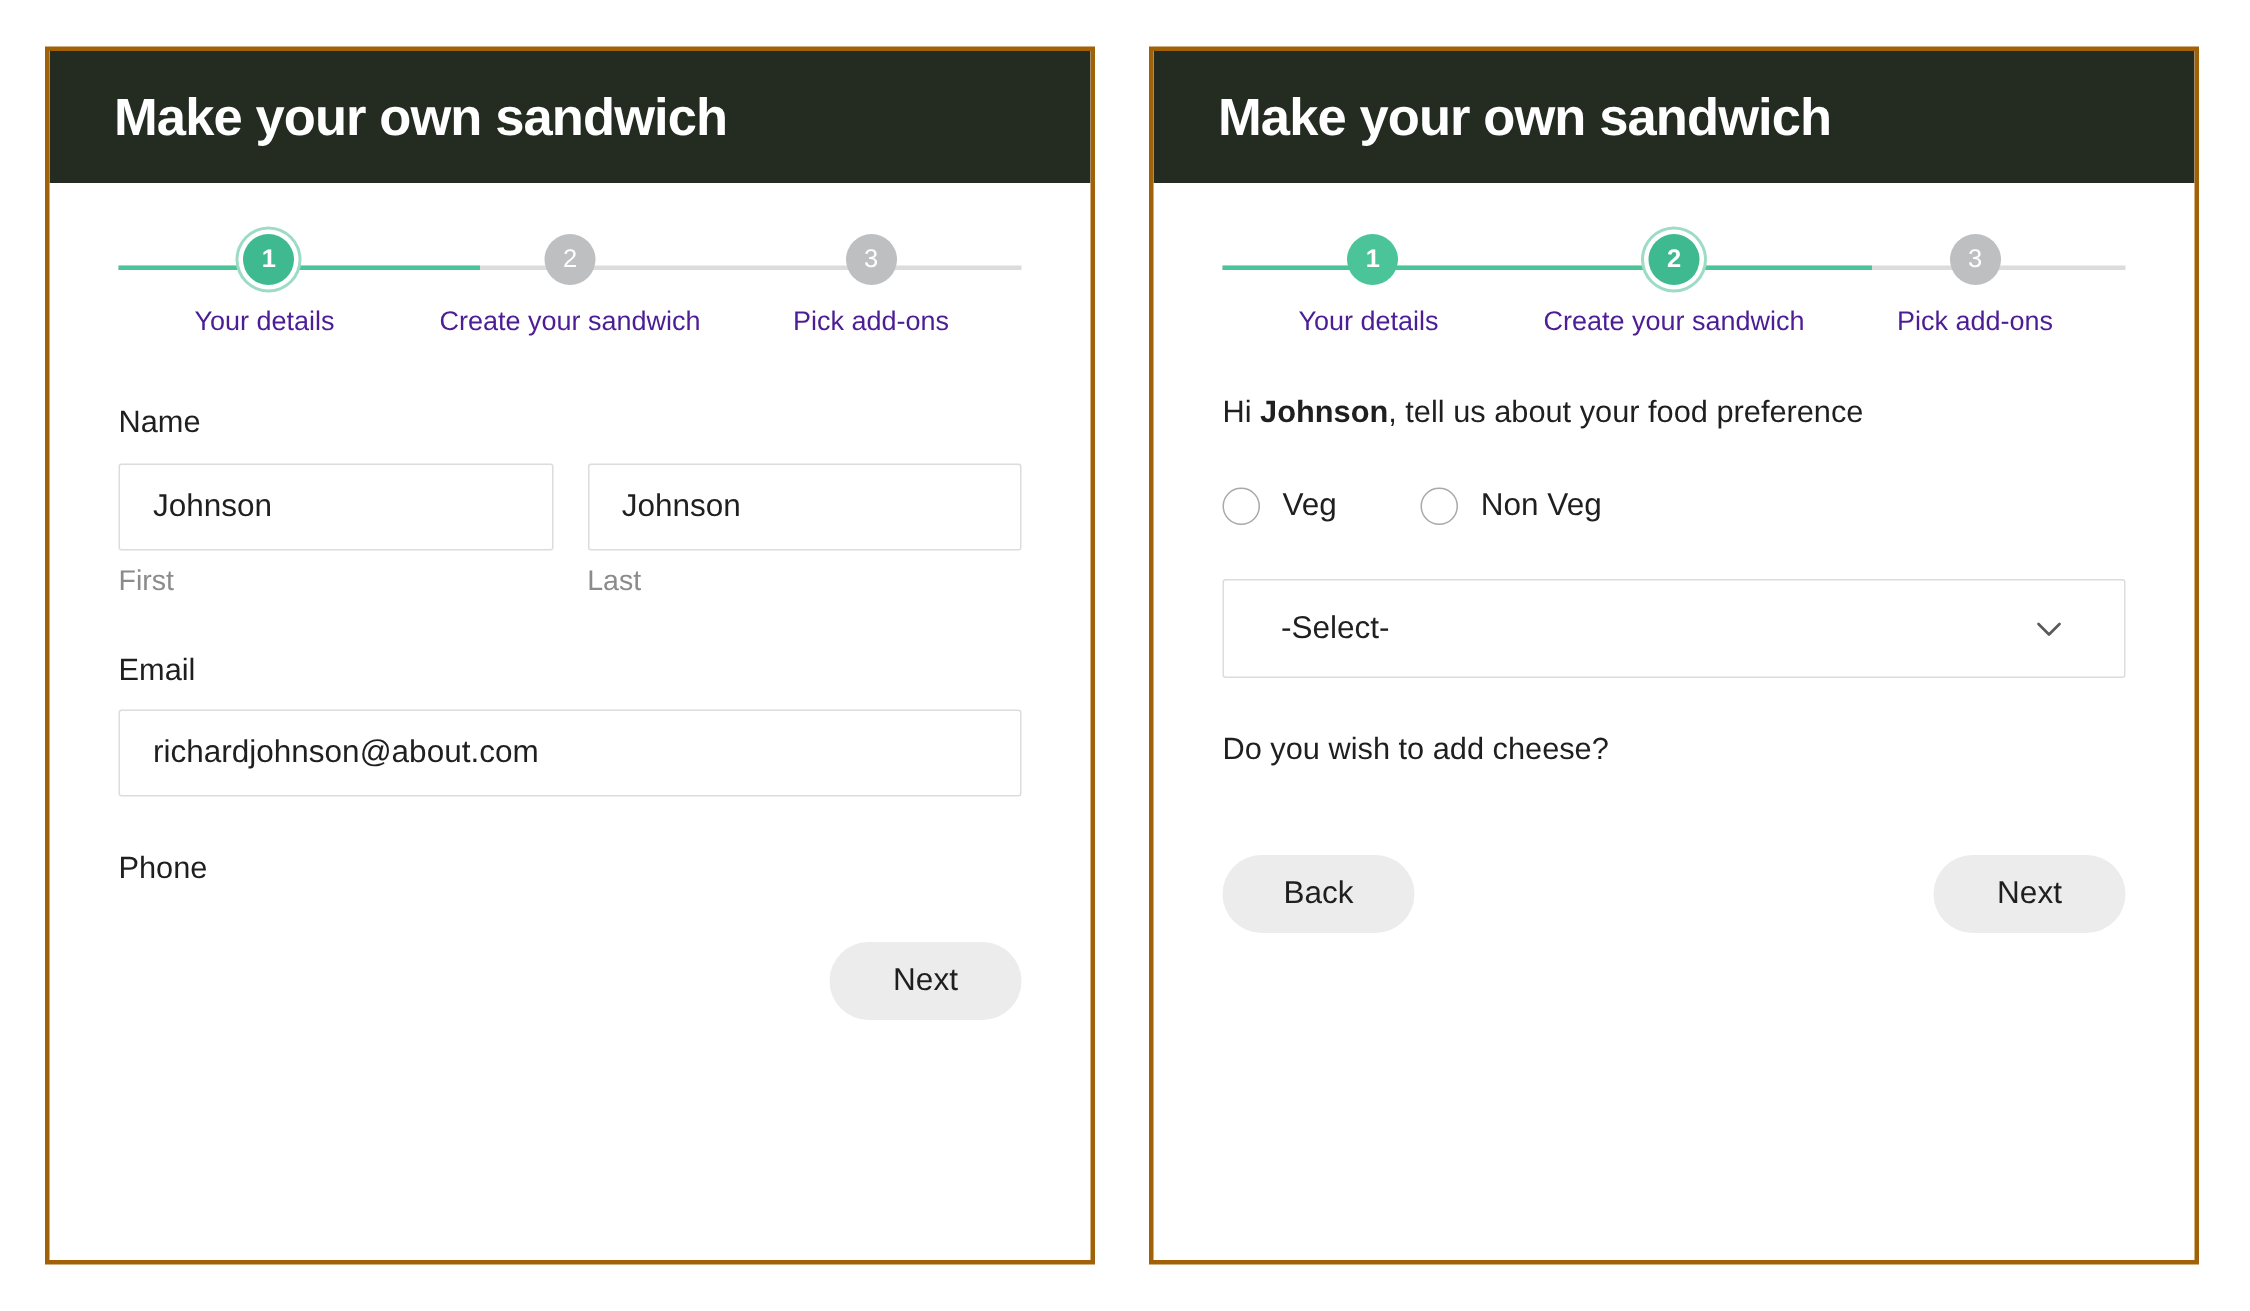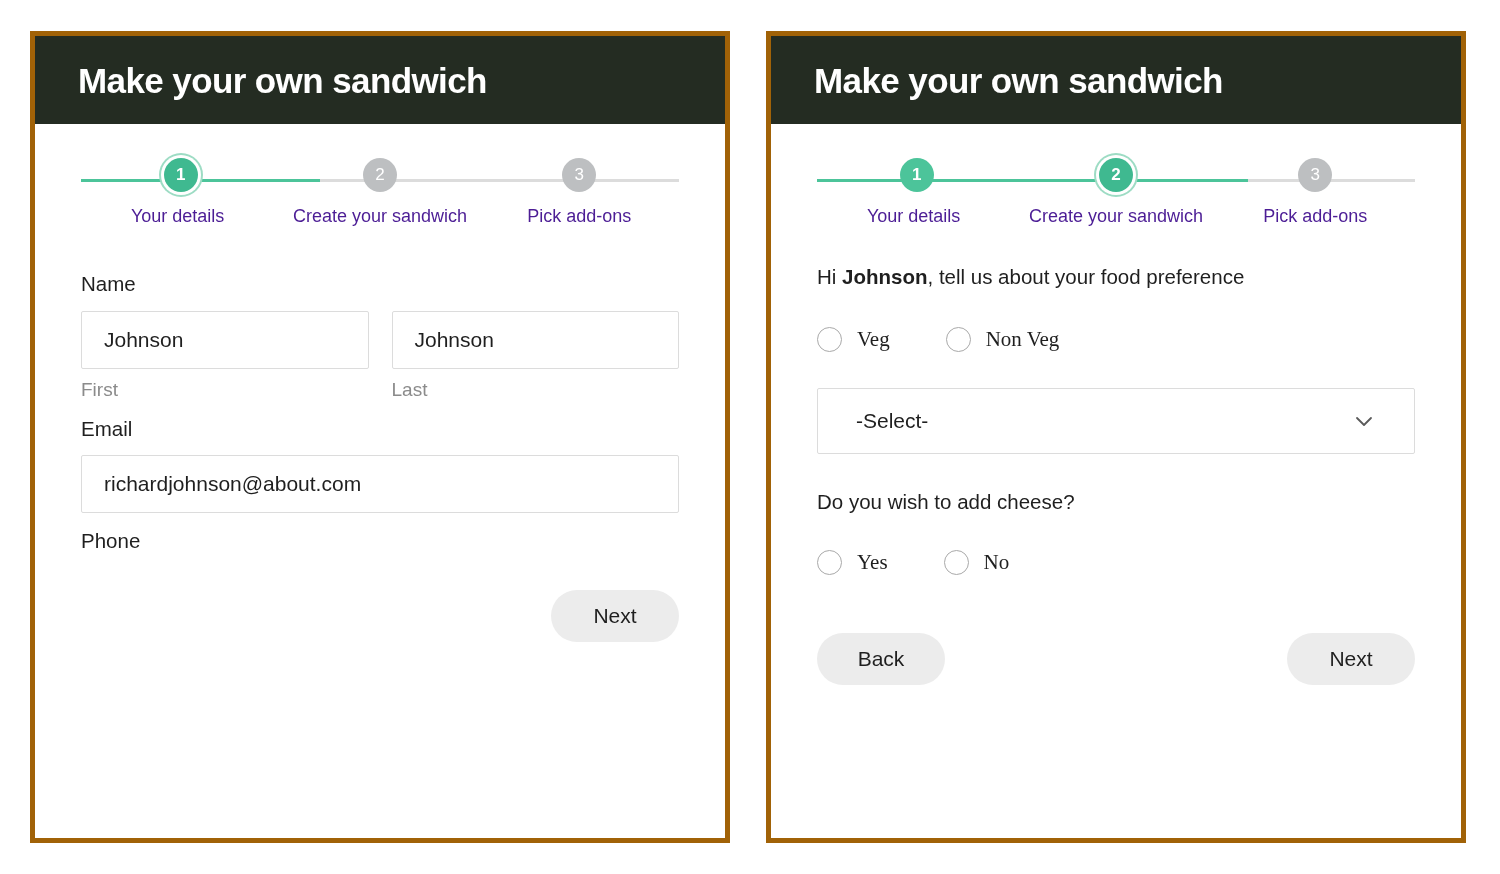--- a/index.html
+++ b/index.html
@@ -17,21 +17,21 @@
   .stage {
     position: relative;
     width: 1500px;
     height: 874px;
   }
 
   
   .card {
     position: absolute;
     background: #ffffff;
-    border: 5px solid #a16207;
+    border: 3px solid #a16207;
     box-sizing: border-box;
     overflow: hidden;
   }
   .card-left  { left: 30px;  top: 31px; width: 700px; height: 812px; }
   .card-right { left: 766px; top: 31px; width: 700px; height: 812px; }
 
   .card-header {
     height: 88px;
     background: #242c22;
     display: flex;
@@ -123,21 +123,21 @@
   }
   .step:nth-child(1) .step-label { margin-left: -6px; }
 
   
   .field-label {
     font-size: 20.5px;
     color: #1f1f1f;
     margin: 0 0 14px 0;
     line-height: 1.2;
   }
-  .field-group { margin-top: 16px; }
+  .field-group { margin-top: 36px; }
 
   .input-box {
     border: 1px solid #dcdcdc;
     border-radius: 2px;
     height: 58px;
     display: flex;
     align-items: center;
     padding: 0 22px;
     box-sizing: border-box;
     background: #ffffff;
@@ -188,21 +188,20 @@
     color: #1f1f1f;
     margin: 20px 0 0 0;
     line-height: 1.3;
   }
   .greeting b { font-weight: bold; }
 
   .radio-row {
     display: flex;
     align-items: center;
     margin-top: 36px;
-    font-family: Liberation Serif, serif;
   }
   .radio-item {
     display: flex;
     align-items: center;
     cursor: pointer;
   }
   .radio-item + .radio-item { margin-left: 56px; }
   .radio-dot {
     width: 25px;
     height: 25px;
@@ -351,30 +350,20 @@
         <span class="select-value">-Select-</span>
         <span>
           <svg class="chevron" viewBox="0 0 24 24" fill="none" stroke="#5a5a5a" stroke-width="1.8" stroke-linecap="round" stroke-linejoin="round">
             <polyline points="5,9 12,16 19,9"></polyline>
           </svg>
         </span>
       </div>
 
       <div class="question">Do you wish to add cheese?</div>
 
-      <div class="radio-row">
-        <div class="radio-item">
-          <span class="radio-dot"></span>
-          <span class="radio-text">Yes</span>
-        </div>
-        <div class="radio-item">
-          <span class="radio-dot"></span>
-          <span class="radio-text">No</span>
-        </div>
-      </div>
 
       <div class="btn-row-split">
         <button class="btn">Back</button>
         <button class="btn">Next</button>
       </div>
 
     </div>
   </div>
 
 </div>

